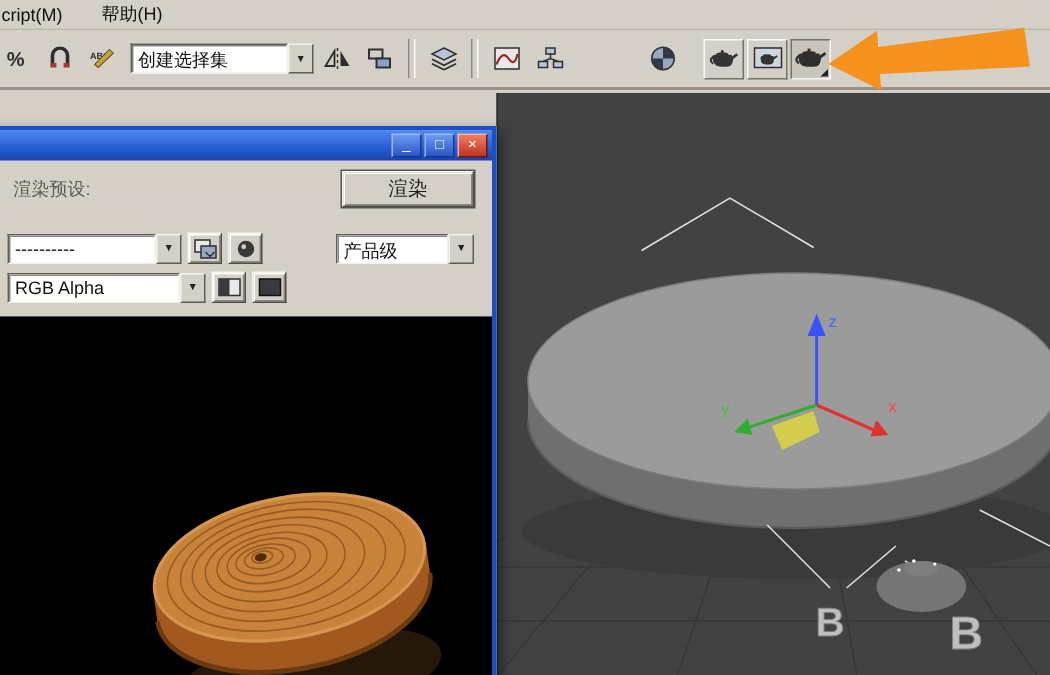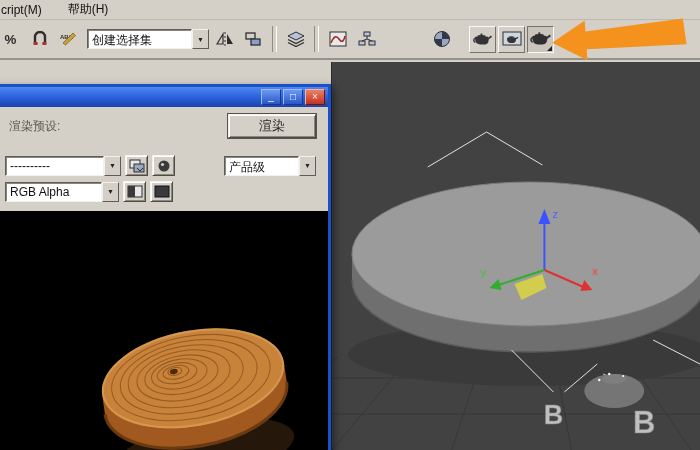--- a/index.html
+++ b/index.html
@@ -41,21 +41,21 @@
   .titlebar{height:20px;background:linear-gradient(180deg,#4d88f2 0%,#2a5ed8 55%,#1a42ac 100%);display:flex;align-items:center;justify-content:flex-end;gap:2px;padding-right:3px;flex:0 0 auto}
   .wbtn{width:20px;height:16px;font-size:10px;line-height:1;color:#fff;display:flex;align-items:center;justify-content:center;border:1px solid;border-color:#9db9f6 #123a8e #123a8e #9db9f6;background:linear-gradient(180deg,#6a9af4,#2a56c6)}
   .wbtn.close{background:linear-gradient(180deg,#ef7f62,#c03322);border-color:#f4b3a2 #731507 #731507 #f4b3a2}
   .dlg-body{flex:1;display:flex;flex-direction:column;overflow:hidden}
   .r1{display:flex;justify-content:space-between;align-items:center;margin:7px 12px 12px 18px}
   .dim-label{color:#5d5a52}
   .render-btn{width:88px;height:24px;background:#d4d0c8;border:1px solid;border-color:#f6f3ec #4f4c45 #4f4c45 #f6f3ec;box-shadow:inset 1px 1px 0 #fff,inset -1px -1px 0 #8a877e,0 0 0 1px #55524b;font-size:13px;color:#1c1c1c;display:flex;align-items:center;justify-content:center}
   .r2,.r3{display:flex;align-items:center;gap:4px;margin:5px 12px 0 14px}
   .preset-combo{width:116px}
   .mode-combo{width:92px;margin-left:auto}
-  .chan-combo{width:114px}
+  .chan-combo{width:132px}
   .sbtn{width:23px;height:21px;background:#d4d0c8;border:1px solid;border-color:#f6f3ec #4f4c45 #4f4c45 #f6f3ec;box-shadow:inset 1px 1px 0 #fff,inset -1px -1px 0 #8a877e;display:flex;align-items:center;justify-content:center;padding:0}
   .r3{margin-bottom:9px}
   .canvas{flex:1;background:#000;overflow:hidden}
   .canvas svg{display:block;width:100%;height:100%}
 
   
   .anno-arrow{position:absolute;left:550px;top:14px;width:140px;height:48px;z-index:50;pointer-events:none;transform:rotate(-4deg)}
 </style>
 </head>
 <body>

